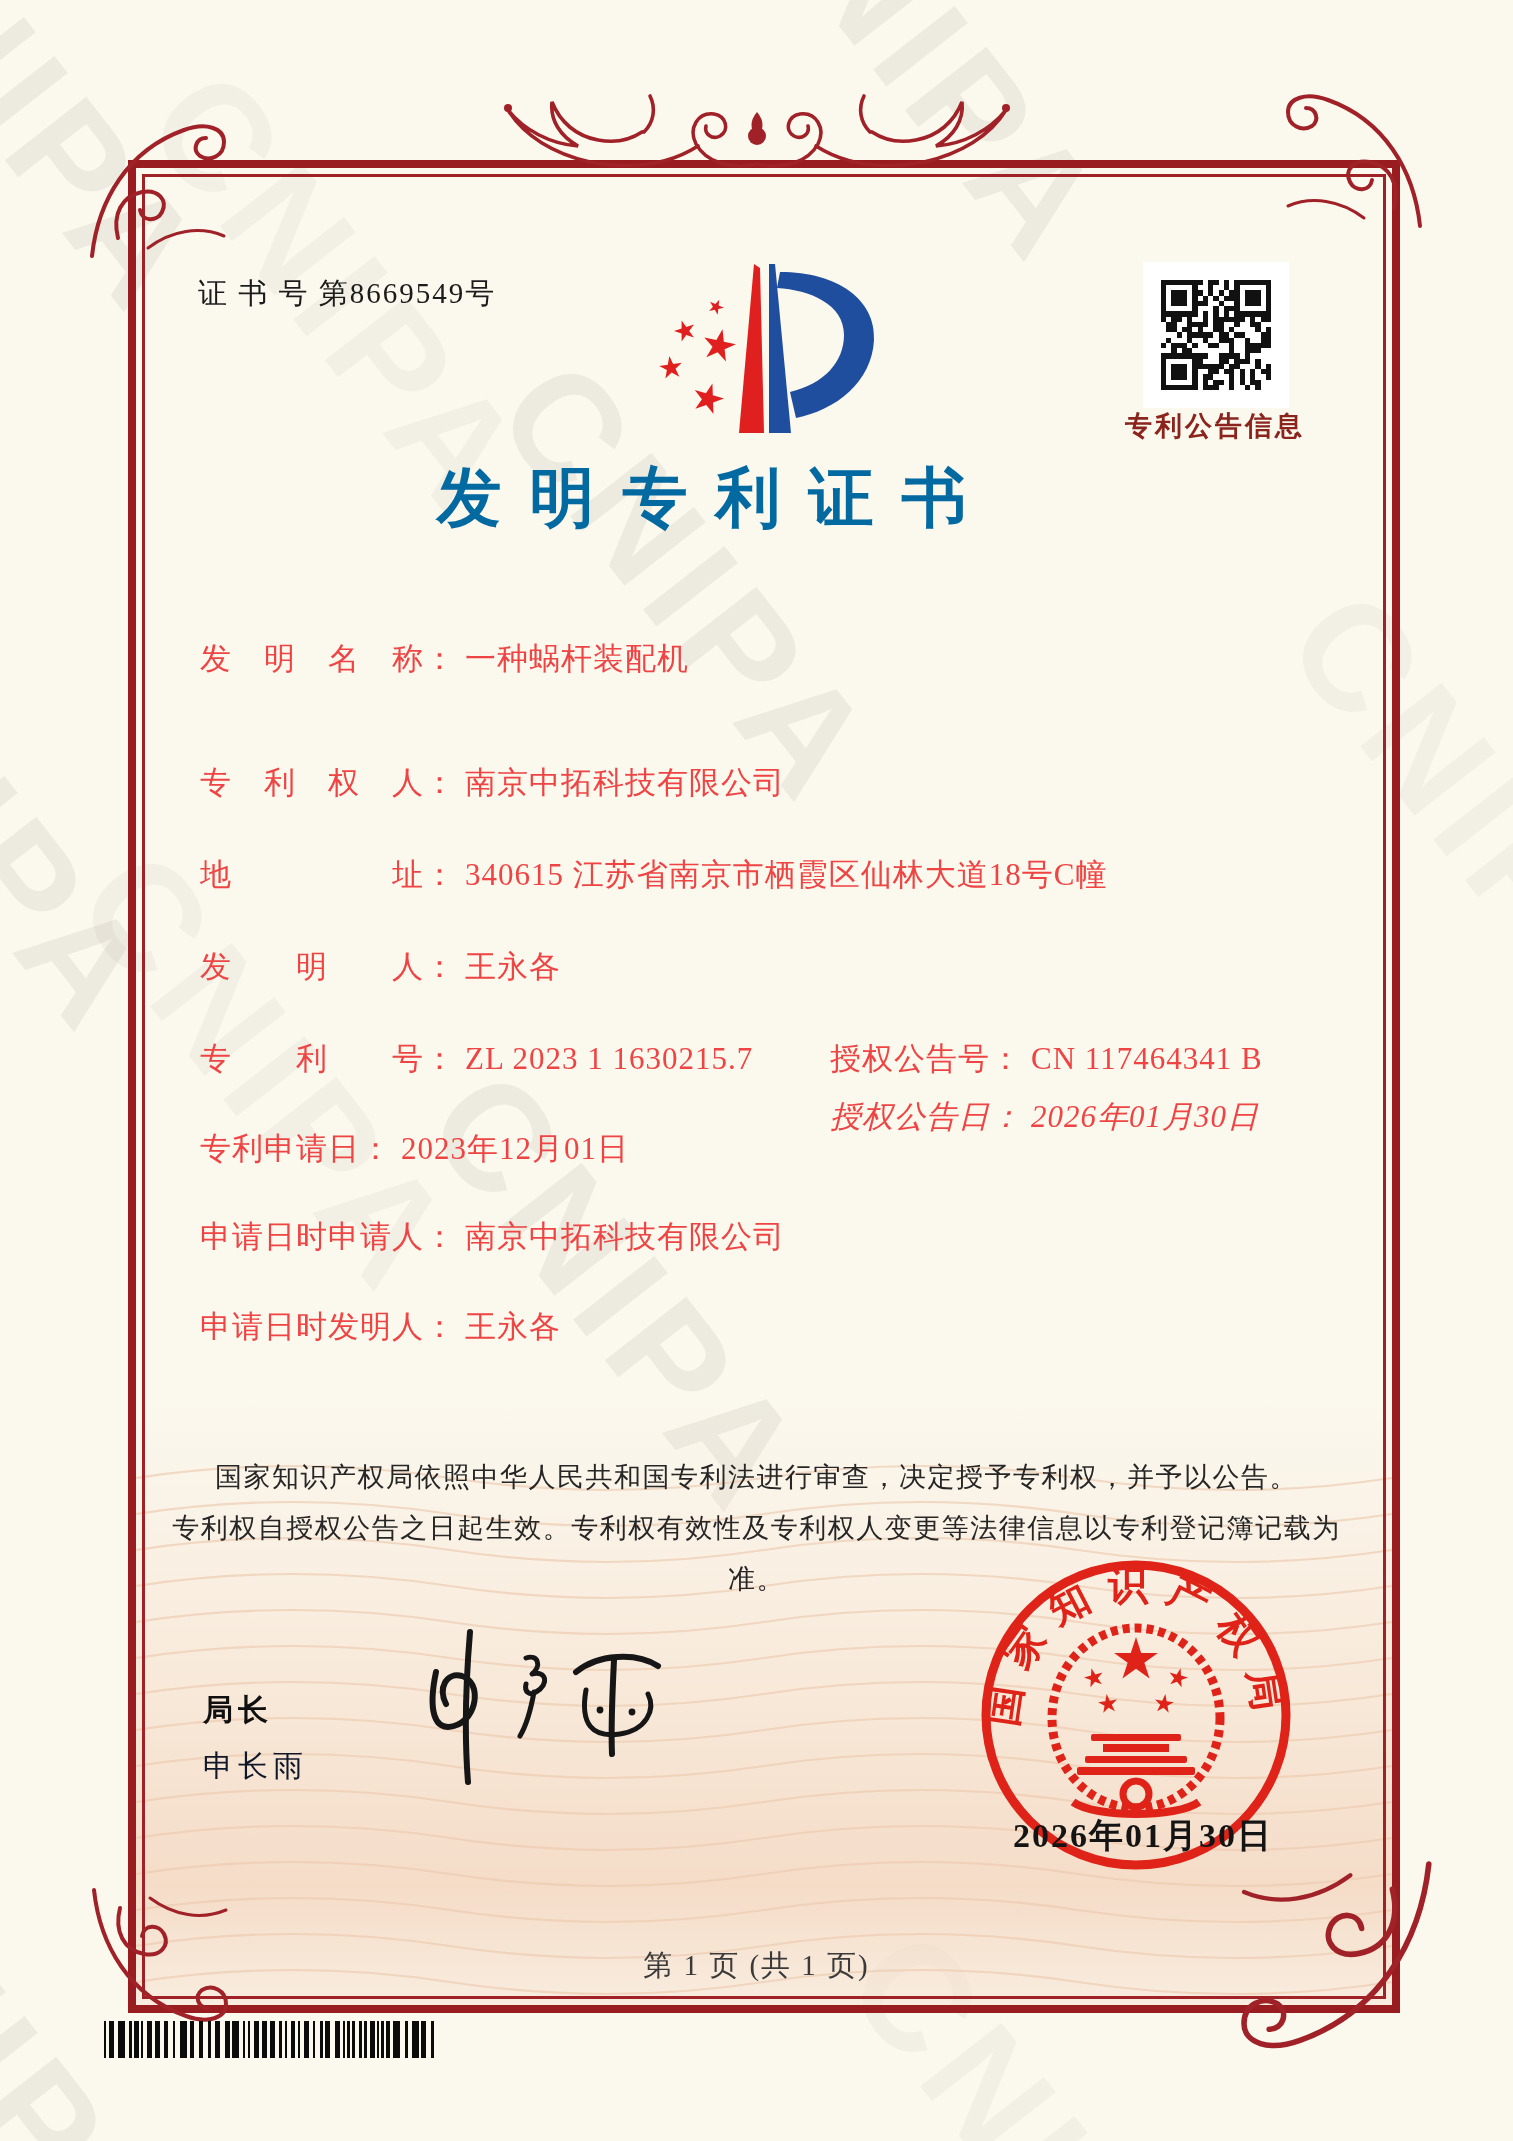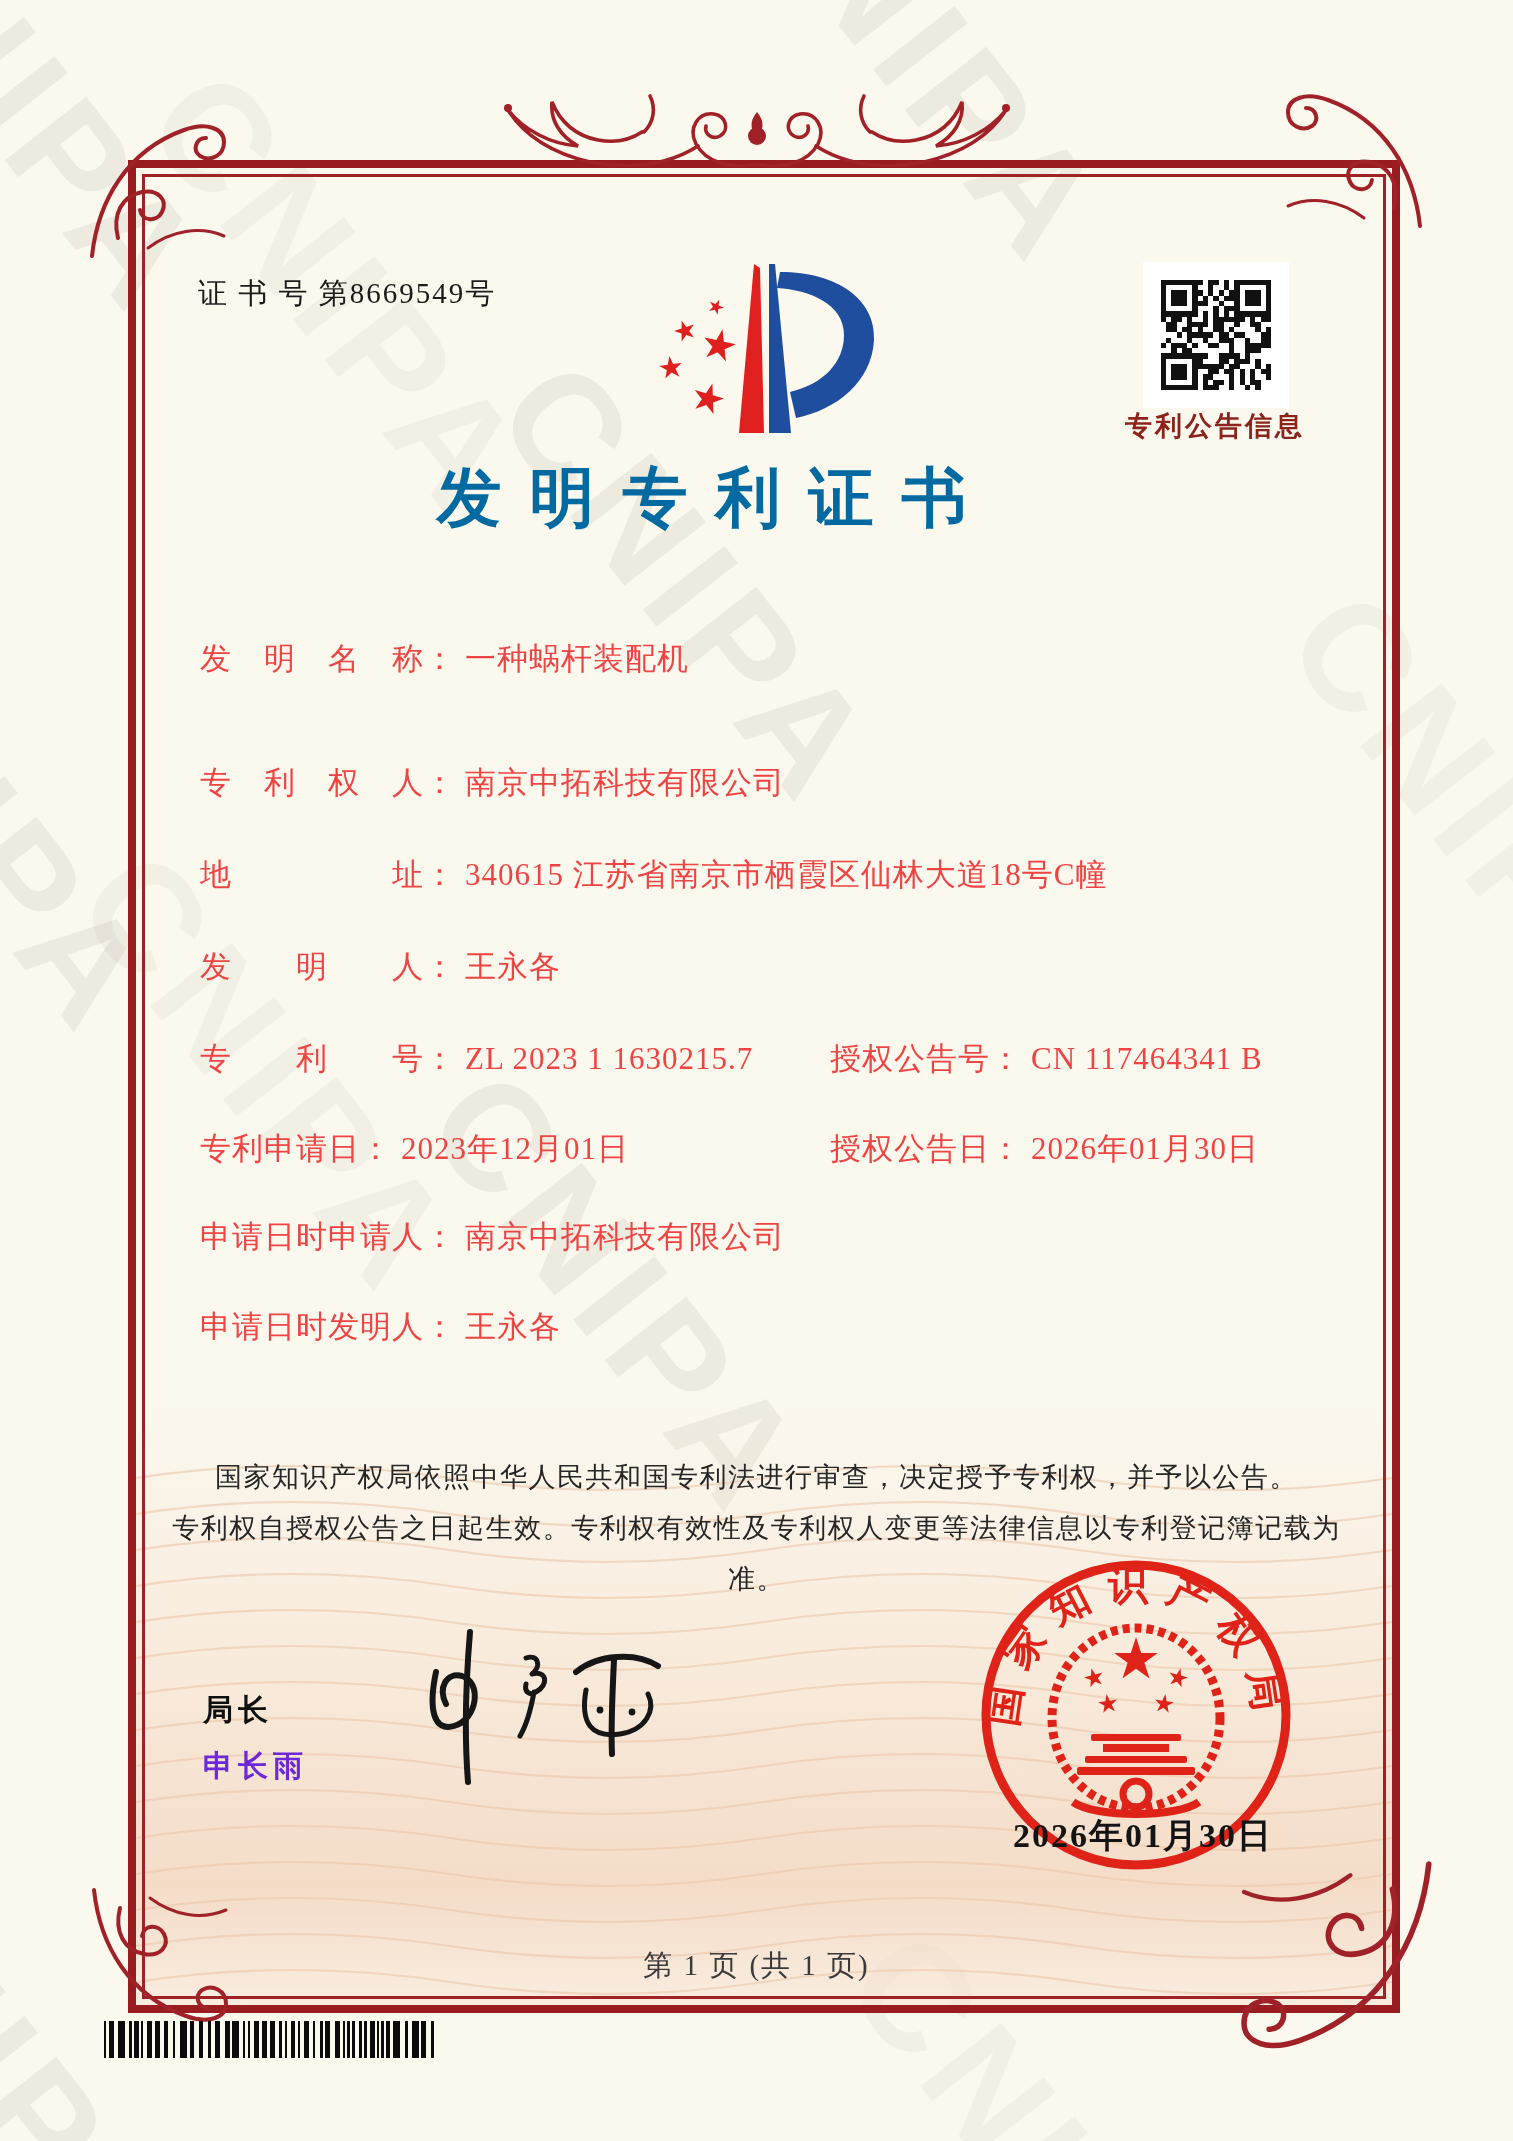--- a/index.html
+++ b/index.html
@@ -31,28 +31,28 @@
   #qrcap{left:1120px;top:408px;width:190px;text-align:center;font-size:27px;
          color:#8a241c;letter-spacing:3px;font-weight:600;font-family:Liberation Serif, serif;}
   #title{left:0;top:454px;width:1403px;text-align:center;font-size:65px;font-weight:700;
          letter-spacing:28px;text-indent:28px;color:#0369a1;}
   .row{position:absolute;left:200px;font-size:31px;color:#ef4444;letter-spacing:1px;
        white-space:nowrap;z-index:5;}
   .row .val{margin-left:9px;}
   .row-r{left:830px;}
   #row-invname{top:638px;}  #row-patentee{top:762px;}  #row-address{top:854px;}
   #row-inventor{top:946px;} #row-patno{top:1038px;}    #row-grantno{top:1038px;}
-  #row-filing{top:1128px;}  #row-grantdate{top:1128px;}
+  #row-filing{top:1128px;}  #row-grantdate{top:1096px;font-style:italic;}
   #row-appfil{top:1216px;}  #row-invfil{top:1306px;}
   #stmt{left:150px;top:1452px;width:1213px;font-size:27px;color:#262626;text-align:center;
         line-height:51px;letter-spacing:1.5px;}
   #sig-title{left:203px;top:1690px;font-size:30px;letter-spacing:5px;color:#101010;
         font-family:"Liberation Sans","DejaVu Sans",sans-serif;font-weight:600;}
-  #sig-name{left:203px;top:1746px;font-size:30px;letter-spacing:5px;color:#6d28d9;
-        font-family:"Liberation Sans","DejaVu Sans",sans-serif;font-weight:700;}
+  #sig-name{left:203px;top:1746px;font-size:30px;letter-spacing:5px;color:#0f172a;
+        font-family:"Liberation Sans","DejaVu Sans",sans-serif;font-weight:400;}
   #signature{left:408px;top:1620px;}
   #seal{left:977px;top:1556px;z-index:6;}
   #footer{left:0;top:1946px;width:1513px;text-align:center;font-size:29px;
           letter-spacing:2px;color:#3a3a3a;}
   #barcode{left:104px;top:2021px;z-index:5;}
 </style>
 </head>
 <body>
 
 <div class="page">

